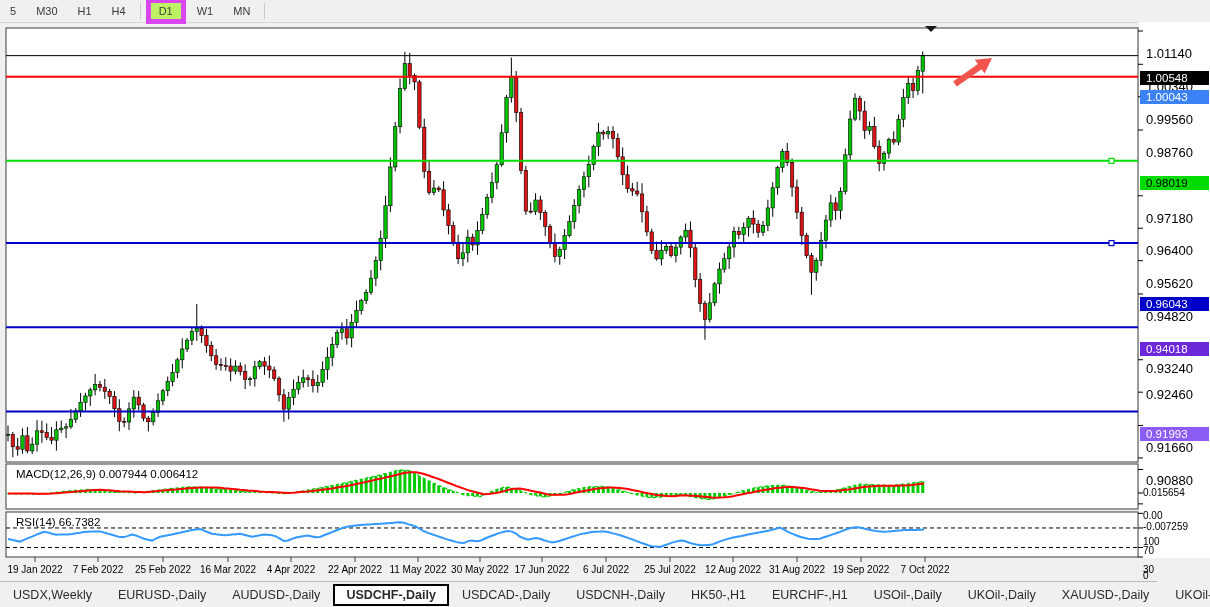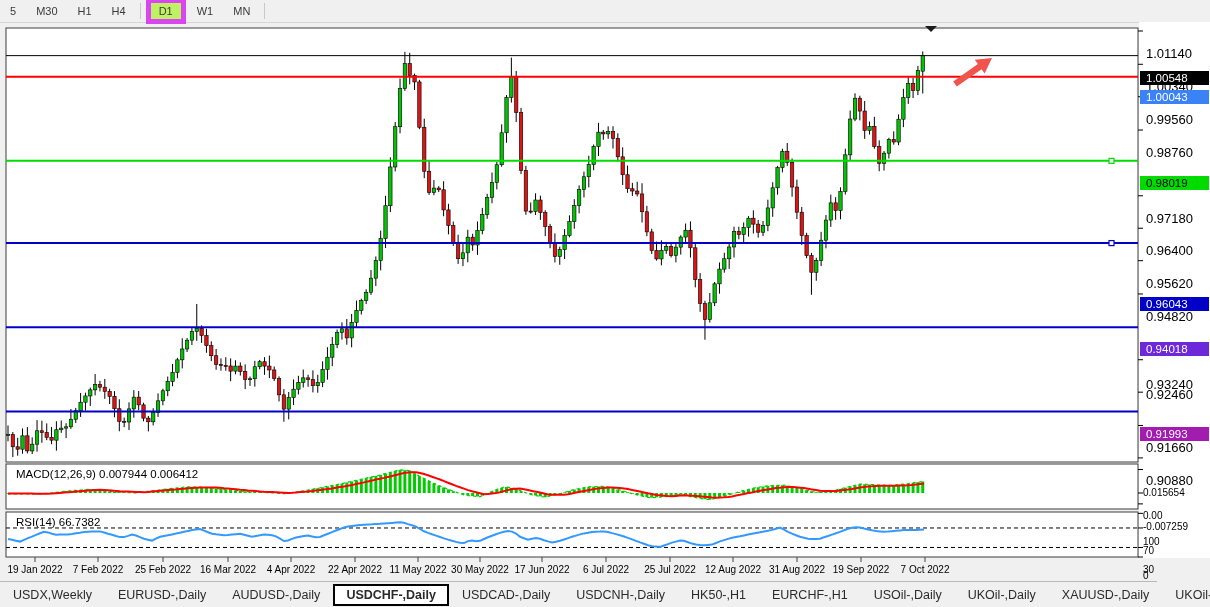--- a/index.html
+++ b/index.html
@@ -690,30 +690,30 @@
 
     <div id="overlay">
         <div class="ax-label" style="top: 31px;">1.01140</div>
         <div class="ax-label" style="top: 64.288px;">1.00340</div>
         <div class="ax-label" style="top: 96.7438px;">0.99560</div>
         <div class="ax-label" style="top: 130.032px;">0.98760</div>
         <div class="ax-label" style="top: 195.776px;">0.97180</div>
         <div class="ax-label" style="top: 228.231px;">0.96400</div>
         <div class="ax-label" style="top: 260.687px;">0.95620</div>
         <div class="ax-label" style="top: 293.975px;">0.94820</div>
-        <div class="ax-label" style="top: 362px;">0.93240</div>
+        <div class="ax-label" style="top: 346px;">0.93240</div>
         <div class="ax-label" style="top: 372px;">0.92460</div>
         <div class="ax-label" style="top: 425.463px;">0.91660</div>
         <div class="ax-label" style="top: 457.919px;">0.90880</div>
         <div class="badge" style="top: 55.6331px; background: rgb(0, 0, 0); color: rgb(255, 255, 255);">1.00548</div>
         <div class="badge" style="top: 75px; background: #3b82f6; color: rgb(255, 255, 255);">1.00043</div>
         <div class="badge" style="top: 160.865px; background: rgb(0, 220, 0); color: rgb(0, 0, 0);">0.98019</div>
         <div class="badge" style="top: 243.086px; background: rgb(0, 0, 200); color: rgb(255, 255, 255); margin-top: 39px;">0.96043</div>
         <div class="badge" style="top: 327.346px; background: #6d28d9; color: rgb(255, 255, 255);">0.94018</div>
-        <div class="badge" style="top: 411.607px; background: #a21caf; color: rgb(255, 255, 255);">0.91993</div>
+        <div class="badge" style="top: 411.607px; background: #8b5cf6; color: rgb(255, 255, 255);">0.91993</div>
         <div class="sub-ax" style="top: 469.519px;">0.015654</div>
         <div class="sub-ax" style="top: 493px;">0.00</div>
         <div class="sub-ax" style="top: 503.889px;">-0.007259</div>
         <div class="sub-ax" style="top: 519px;">100</div>
         <div class="sub-ax" style="top: 527.975px;">70</div>
         <div class="sub-ax" style="top: 547.475px;">30</div>
         <div class="sub-ax" style="top: 553px;">0</div>
         <div class="date-label" style="left: 35px;">19 Jan 2022</div>
         <div class="date-label" style="left: 98px;">7 Feb 2022</div>
         <div class="date-label" style="left: 163px;">25 Feb 2022</div>

